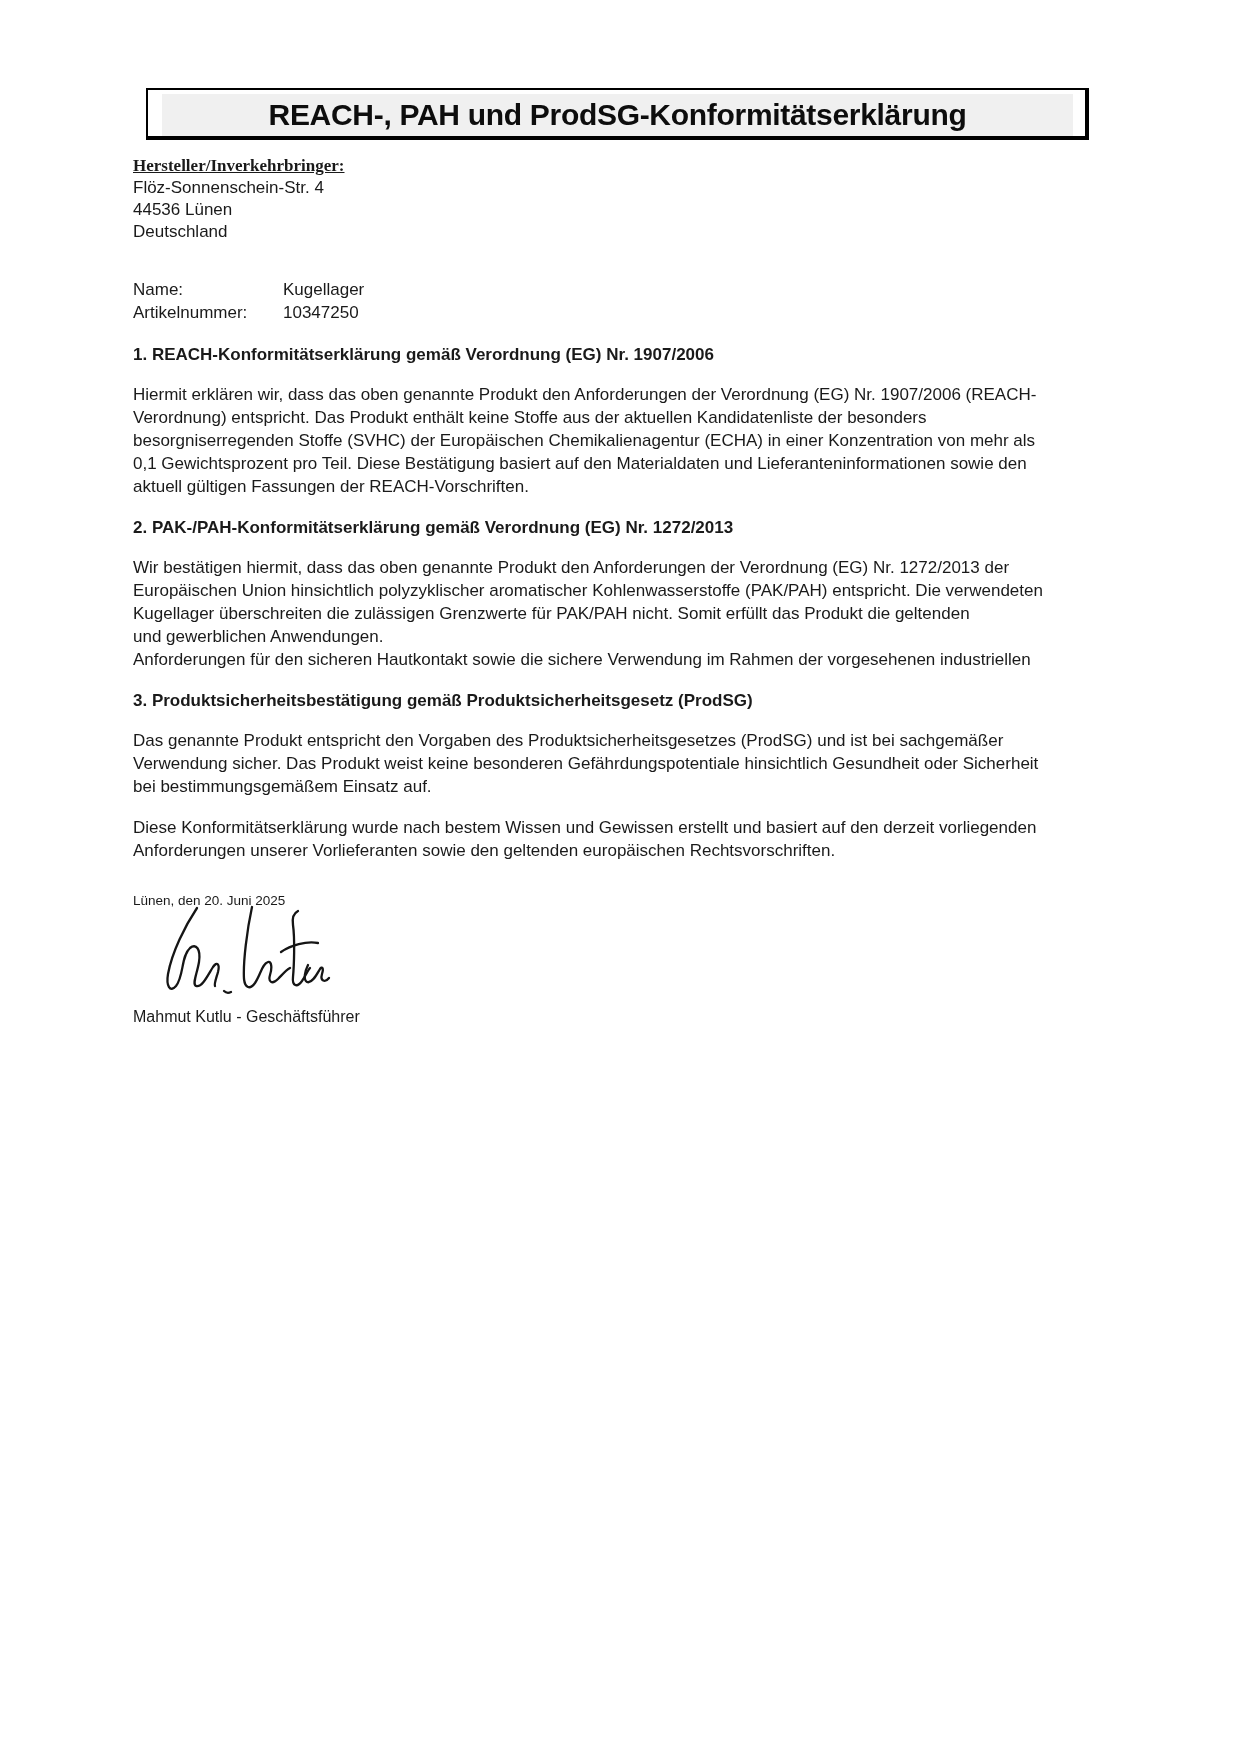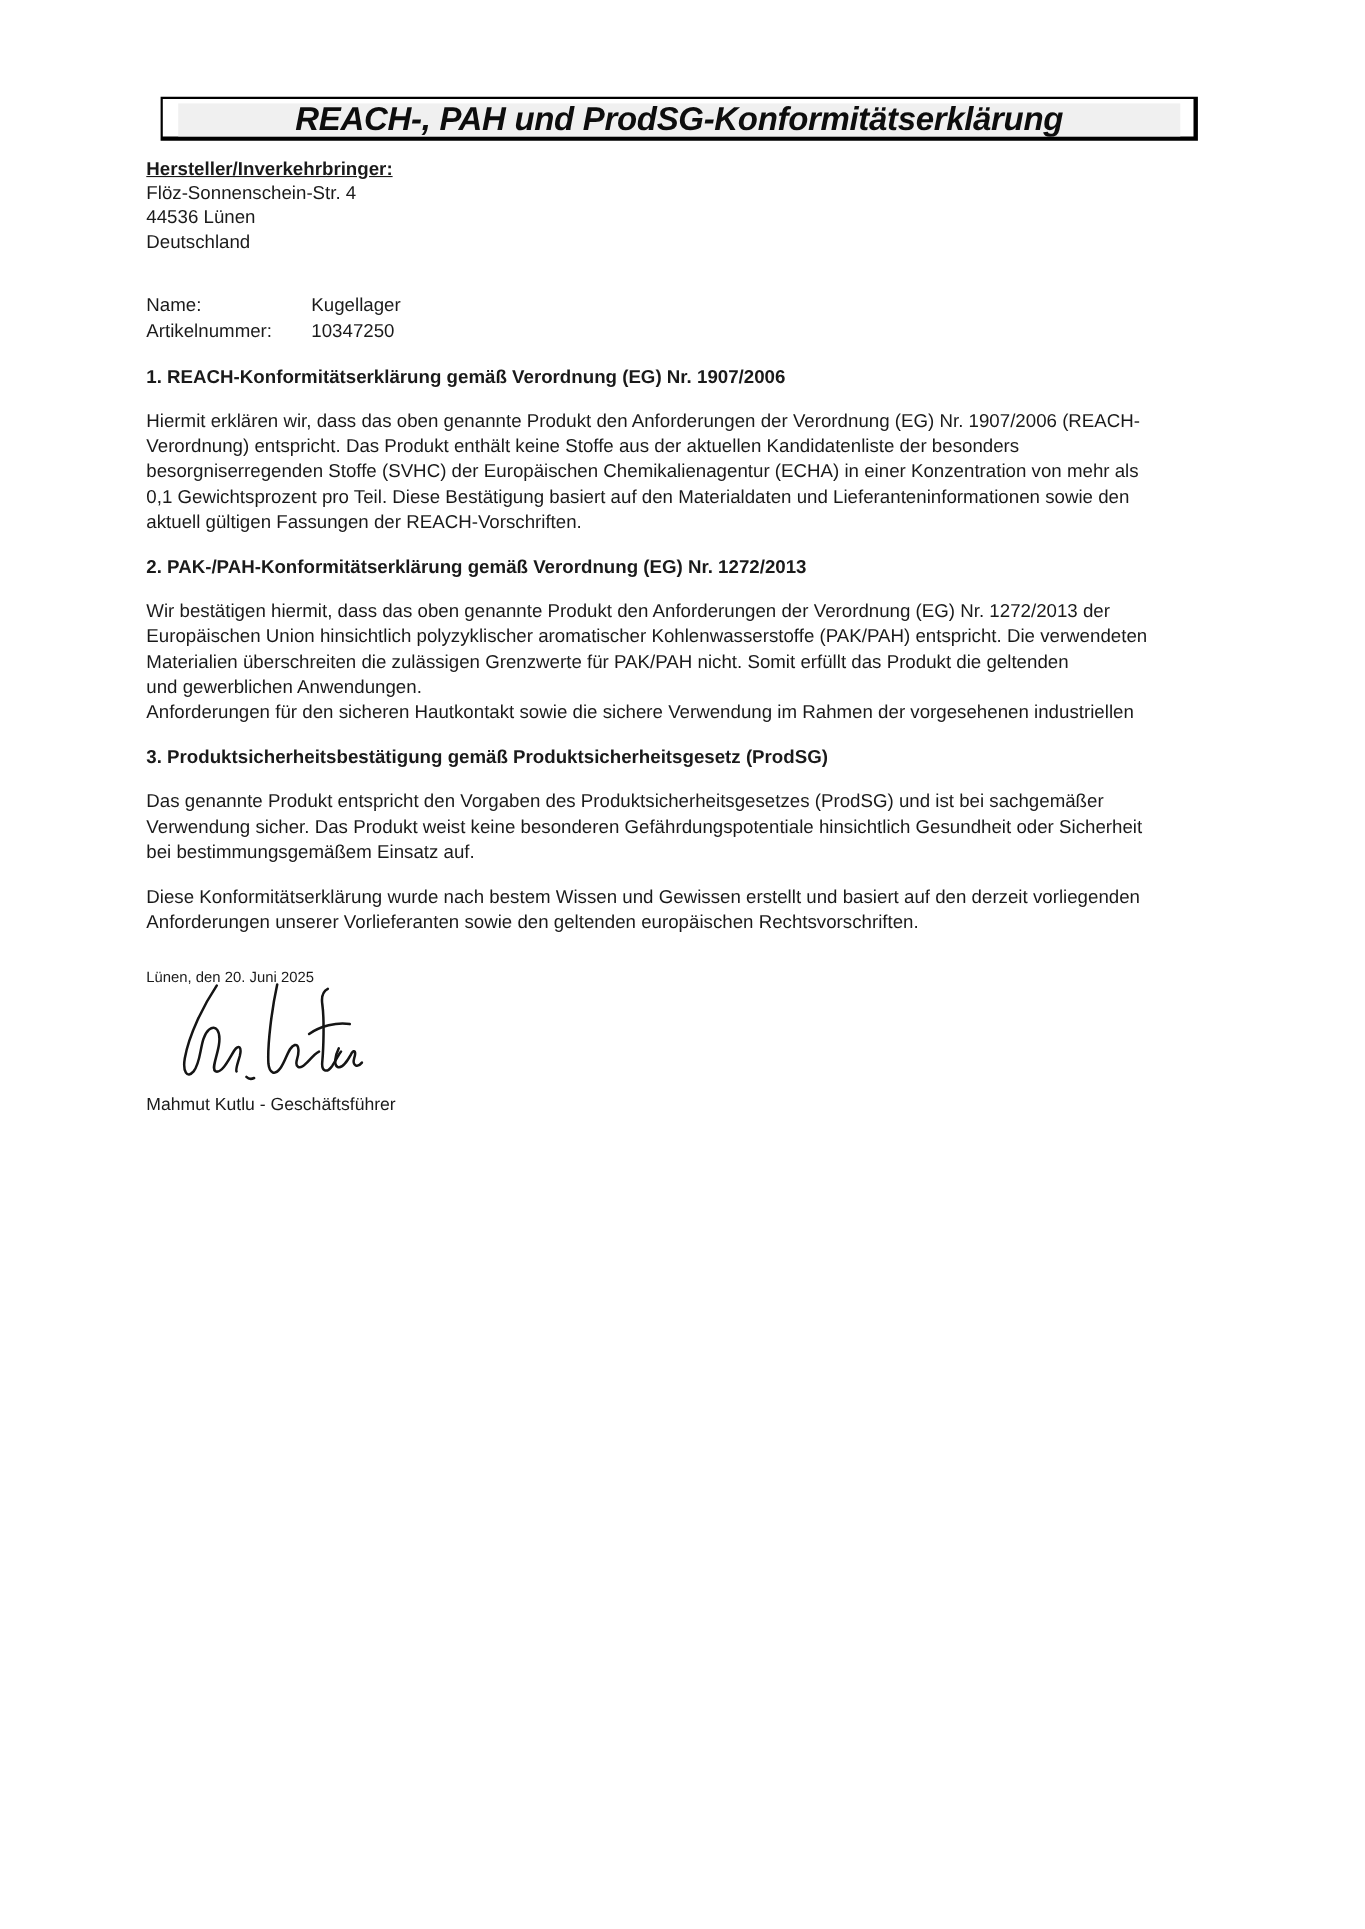--- a/index.html
+++ b/index.html
@@ -12,27 +12,26 @@
     position: relative;
     width: 1241px;
     height: 1754px;
     margin: 0 auto;
     background: #ffffff;
     overflow: hidden;
   }
   
   .title-box {
     margin: 88px 152px 0 146px;
-    height: 40px;
+    height: 52px;
     border: 2px solid #000;
     border-right-width: 4px;
     border-bottom-width: 4px;
     position: relative;
     background: #ffffff;
-    font-style: italic;
   }
   .title-inner {
     position: absolute;
     left: 14px; right: 12px; top: 4px; bottom: 0;
     background: #f0f0f0;
     display: flex;
     align-items: center;
     justify-content: center;
   }
   .title-text {
@@ -47,20 +46,21 @@
     margin-left: 133px;
     margin-right: 100px;
     font-size: 17px;
     line-height: 23px;
   }
   .manu-label {
     margin-top: 15px;
     font-weight: 700;
     text-decoration: underline;
     line-height: 22px;
+    font-family: Liberation Serif, serif;
   }
   .addr-line { line-height: 22px; }
   .product-block { margin-top: 35px; }
   .product-row { display: flex; line-height: 23px; }
   .product-row .label { width: 150px; flex: 0 0 150px; }
   .sec-heading { margin-top: 18px; font-weight: 700; line-height: 23px; }
   .sec-heading.first { margin-top: 19px; }
   .para { margin-top: 17px; }
   .para .line { white-space: nowrap; }
   .closing { margin-top: 18px; }
@@ -116,21 +116,21 @@
       <div class="line">Verordnung) entspricht. Das Produkt enthält keine Stoffe aus der aktuellen Kandidatenliste der besonders</div>
       <div class="line">besorgniserregenden Stoffe (SVHC) der Europäischen Chemikalienagentur (ECHA) in einer Konzentration von mehr als</div>
       <div class="line">0,1 Gewichtsprozent pro Teil. Diese Bestätigung basiert auf den Materialdaten und Lieferanteninformationen sowie den</div>
       <div class="line">aktuell gültigen Fassungen der REACH-Vorschriften.</div>
     </div>
 
     <div class="sec-heading">2. PAK-/PAH-Konformitätserklärung gemäß Verordnung (EG) Nr. 1272/2013</div>
     <div class="para">
       <div class="line">Wir bestätigen hiermit, dass das oben genannte Produkt den Anforderungen der Verordnung (EG) Nr. 1272/2013 der</div>
       <div class="line">Europäischen Union hinsichtlich polyzyklischer aromatischer Kohlenwasserstoffe (PAK/PAH) entspricht. Die verwendeten</div>
-      <div class="line">Materialien überschreiten die zulässigen Grenzwerte für PAK/PAH nicht. Somit erfüllt das Produkt die geltenden</div>
+      <div class="line">Kugellager überschreiten die zulässigen Grenzwerte für PAK/PAH nicht. Somit erfüllt das Produkt die geltenden</div>
       <div class="line">und gewerblichen Anwendungen.</div>
       <div class="line">Anforderungen für den sicheren Hautkontakt sowie die sichere Verwendung im Rahmen der vorgesehenen industriellen</div>
     </div>
 
     <div class="sec-heading">3. Produktsicherheitsbestätigung gemäß Produktsicherheitsgesetz (ProdSG)</div>
     <div class="para">
       <div class="line">Das genannte Produkt entspricht den Vorgaben des Produktsicherheitsgesetzes (ProdSG) und ist bei sachgemäßer</div>
       <div class="line">Verwendung sicher. Das Produkt weist keine besonderen Gefährdungspotentiale hinsichtlich Gesundheit oder Sicherheit</div>
       <div class="line">bei bestimmungsgemäßem Einsatz auf.</div>
     </div>

